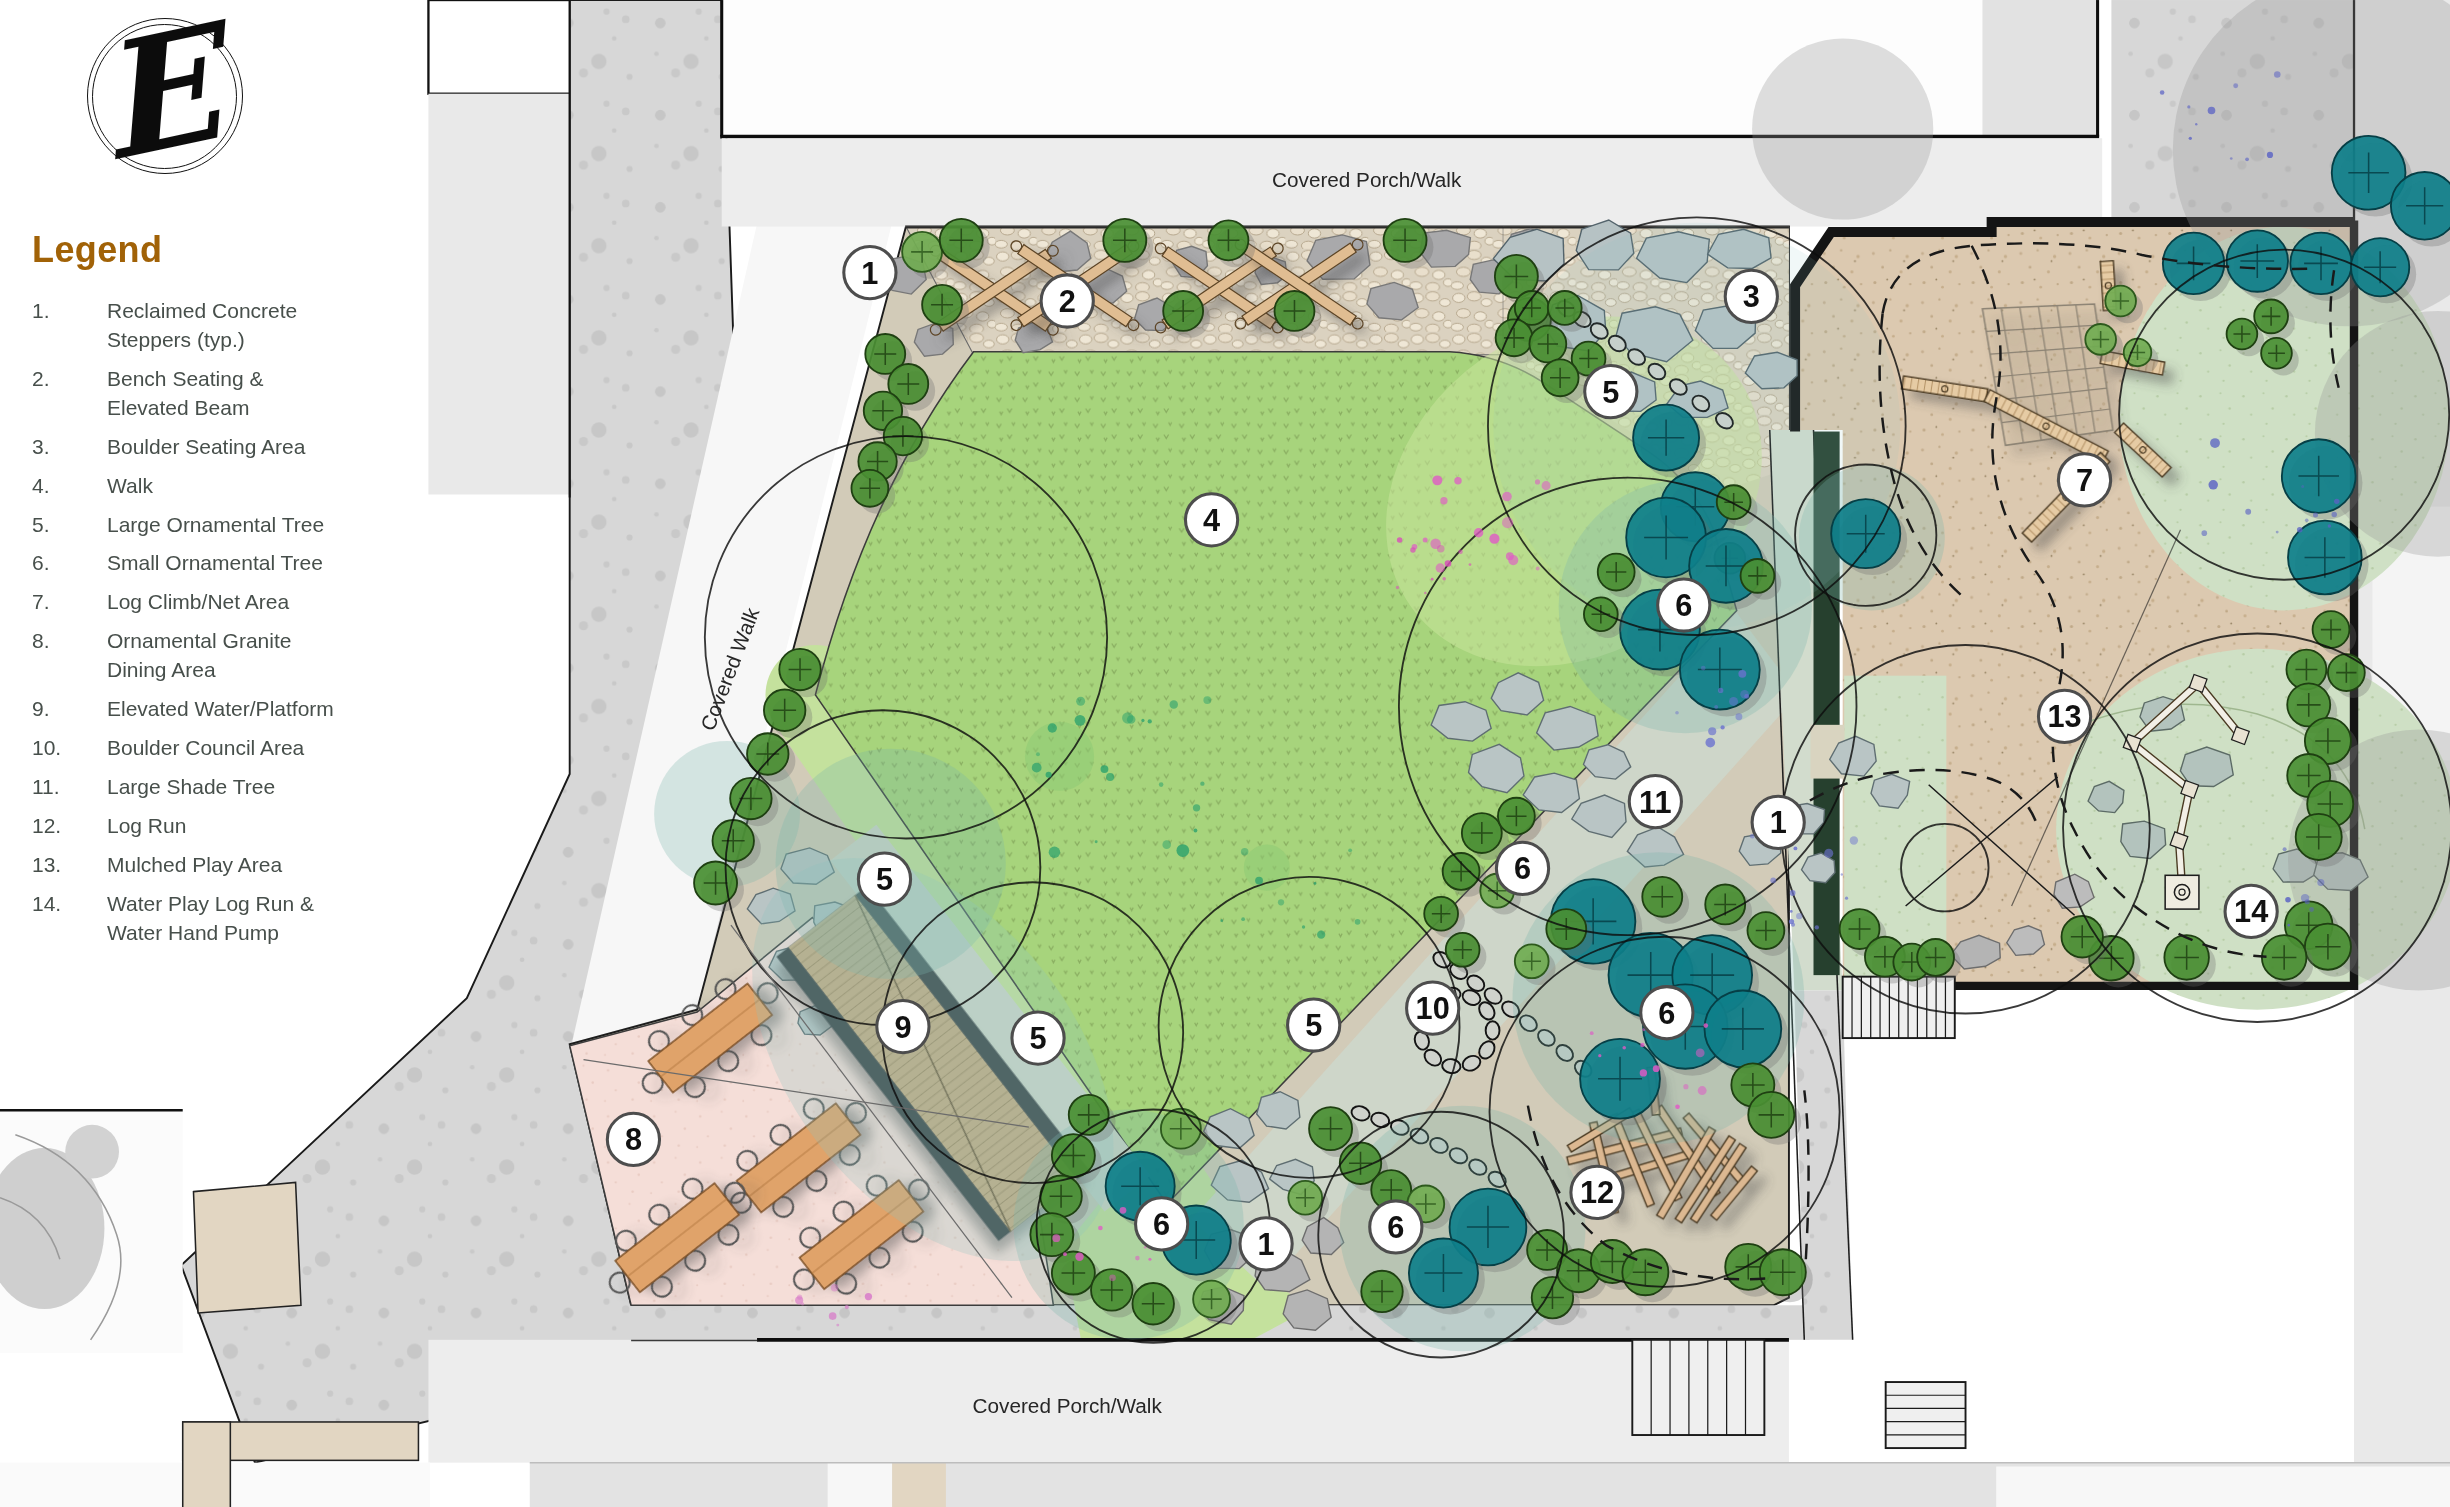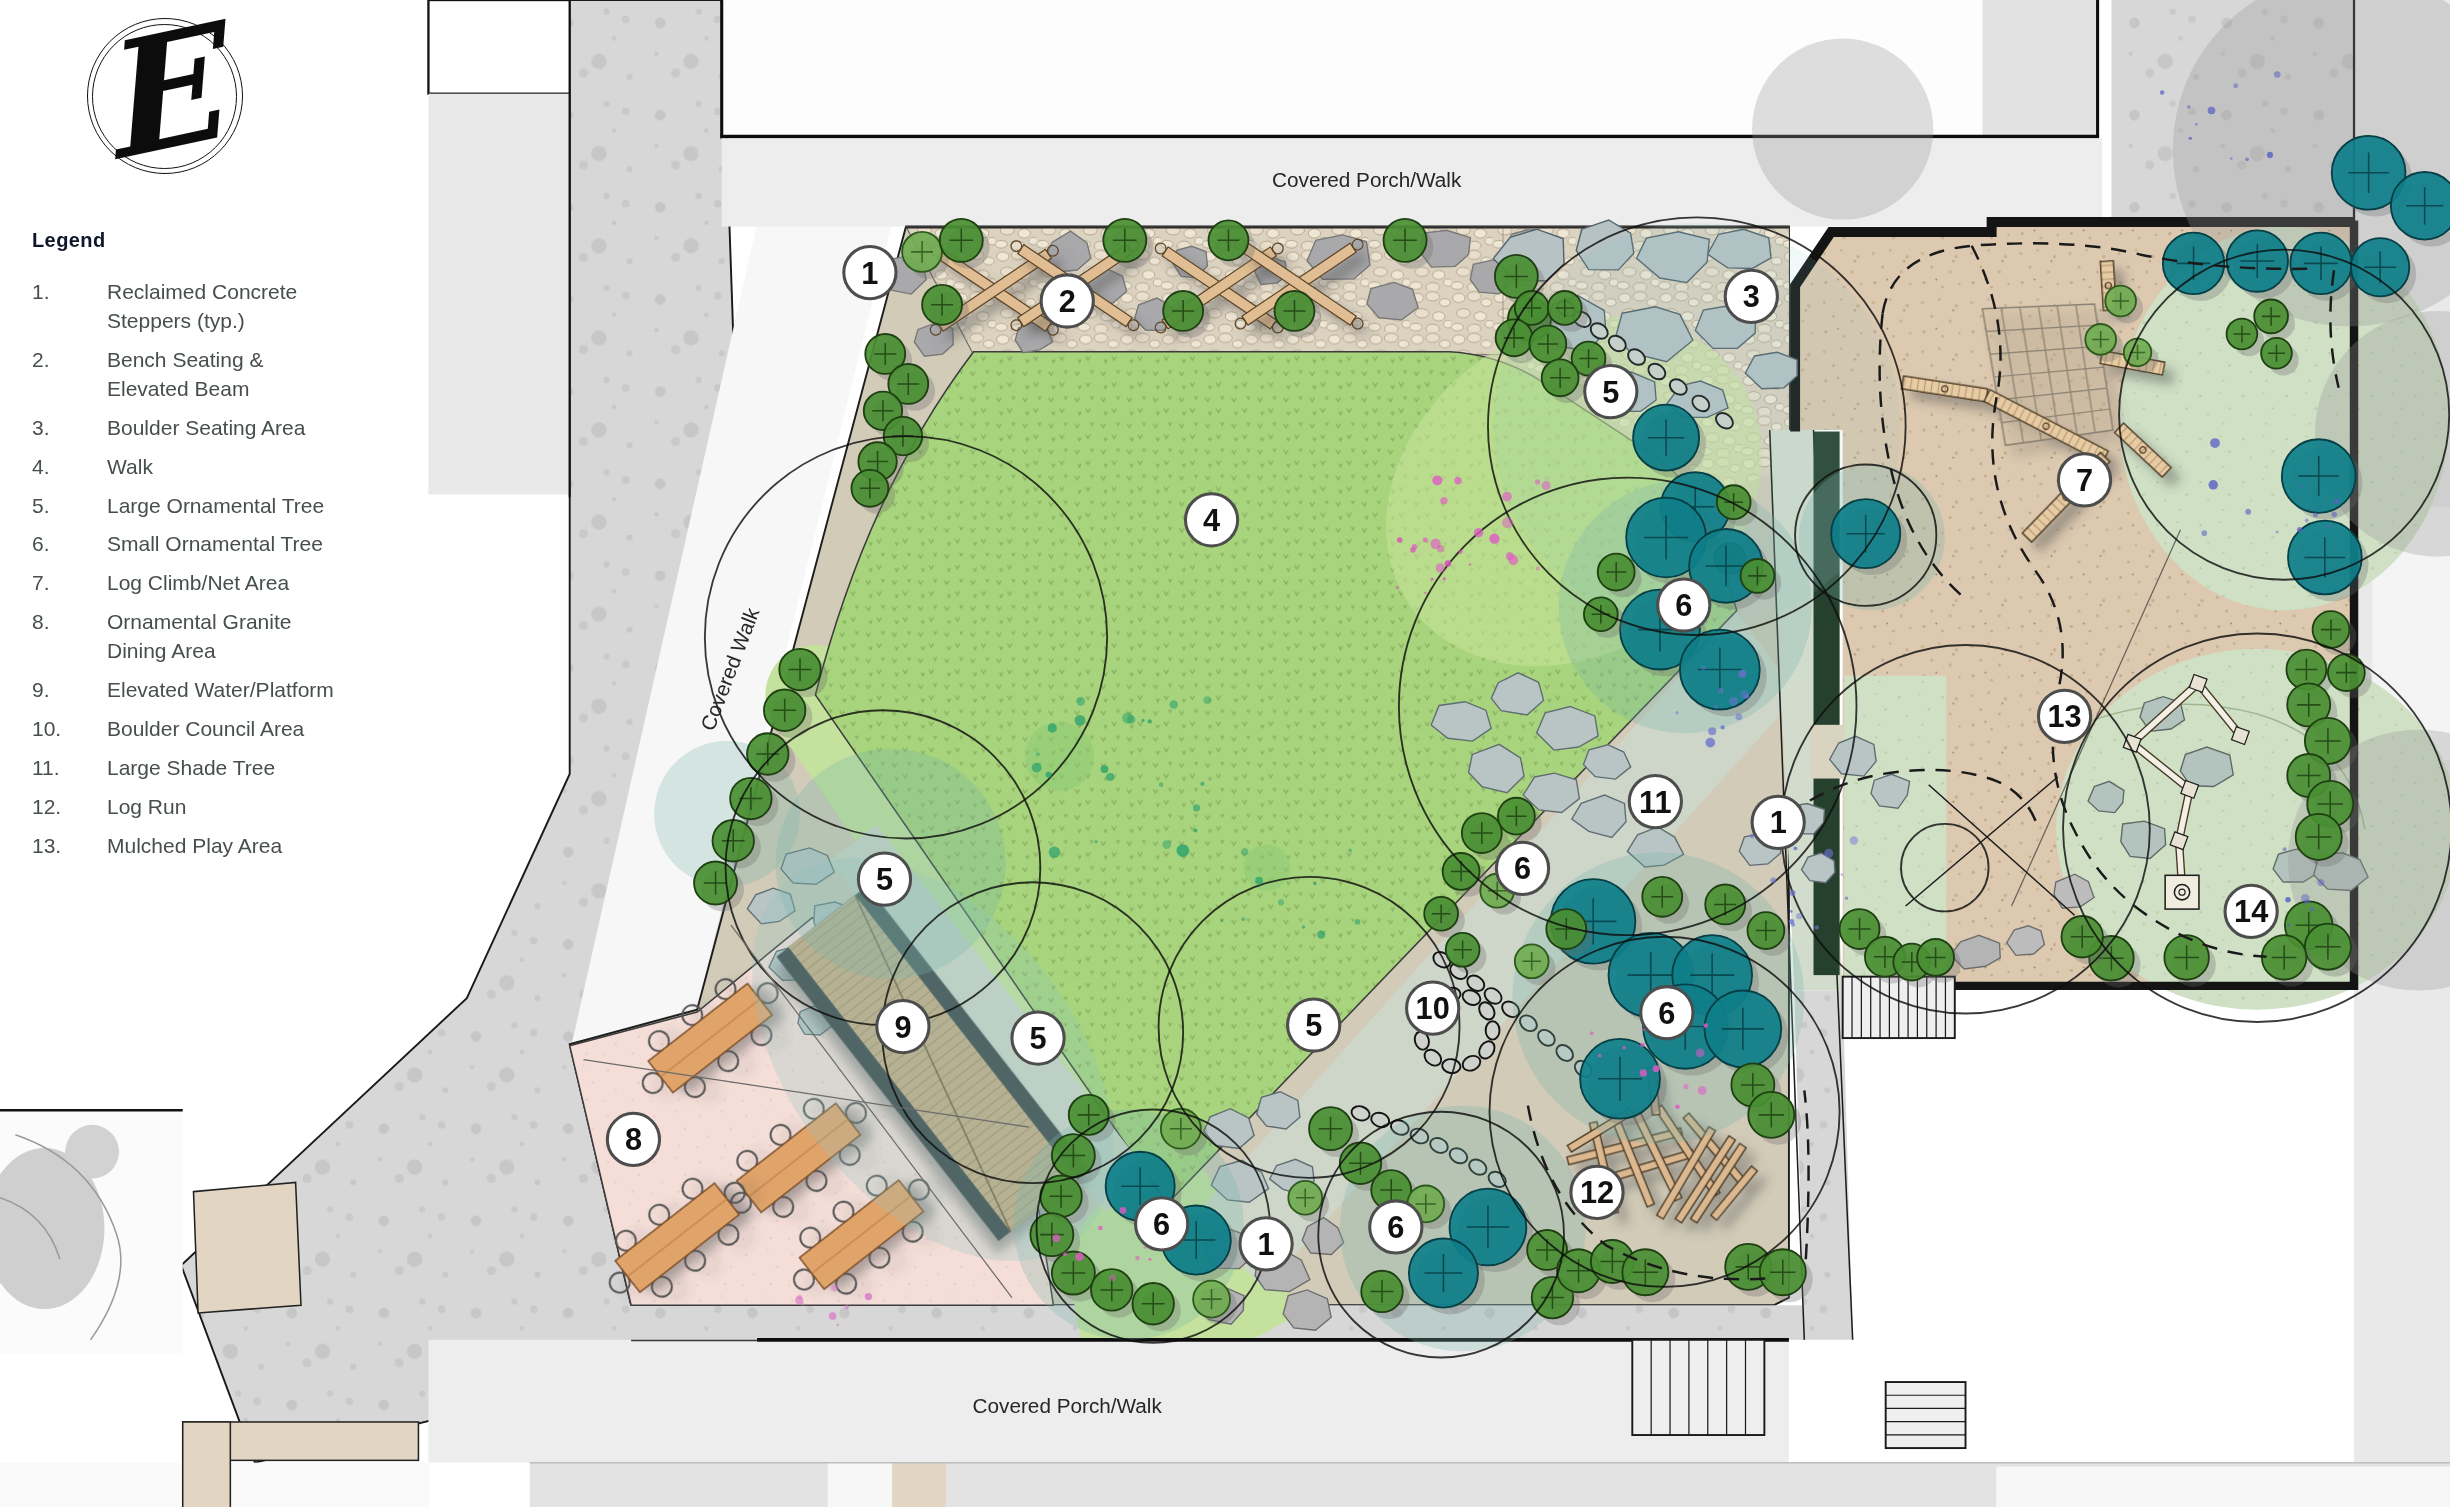--- a/index.html
+++ b/index.html
@@ -8,21 +8,21 @@
   #plan{position:absolute;left:0;top:0;width:2450px;height:1508px;}
   .legend{position:absolute;left:32px;top:7.7px;width:415px;z-index:5;}
   .logo{width:158px;height:181px;margin-left:55px;position:relative;}
   .logo .ring{position:absolute;left:0;top:10.7px;width:154px;height:154px;border:1.9px solid #111;
       border-radius:50%;}
   .logo .ring2{position:absolute;left:5.4px;top:16px;width:143px;height:143px;border:1.2px solid #111;
       border-radius:50%;}
   .logo .glyph{position:absolute;left:23px;top:-9.2px;width:123px;text-align:center;
       font-family:"DejaVu Serif",serif;font-style:italic;font-weight:bold;font-size:157px;
       color:#0c0c0c;transform:rotate(-12deg) skewX(-6deg);}
-  .legend h2{margin:40px 0 0 0;font-size:20px;letter-spacing:0.4px;color:#0f172a;}
+  .legend h2{margin:40px 0 0 0;font-size:36px;letter-spacing:0.4px;color:#a16207;}
   .legend ol{list-style:none;margin:26px 0 0 0;padding:0;}
   .legend li{display:flex;margin:0 0 10px 0;color:#474f4b;font-size:21px;line-height:1.38;}
   .legend li .num{width:75px;flex:0 0 75px;}
   .legend li .txt div{white-space:nowrap;}
   text{font-family:"Liberation Sans",sans-serif;}
 </style>
 </head>
 <body>
 
 <svg id="plan" viewBox="0 0 3191 1964" aria-hidden="false">
@@ -1479,15 +1479,22 @@
         <div class="txt">
           <div>Log Run</div>
         </div>
       </li>
       <li>
         <span class="num">13.</span>
         <div class="txt">
           <div>Mulched Play Area</div>
         </div>
       </li>
+      <li>
+        <span class="num">14.</span>
+        <div class="txt">
+          <div>Water Play Log Run &amp;</div>
+          <div>Water Hand Pump</div>
+        </div>
+      </li>
     </ol>
 </div>
 
 
 </body></html>

